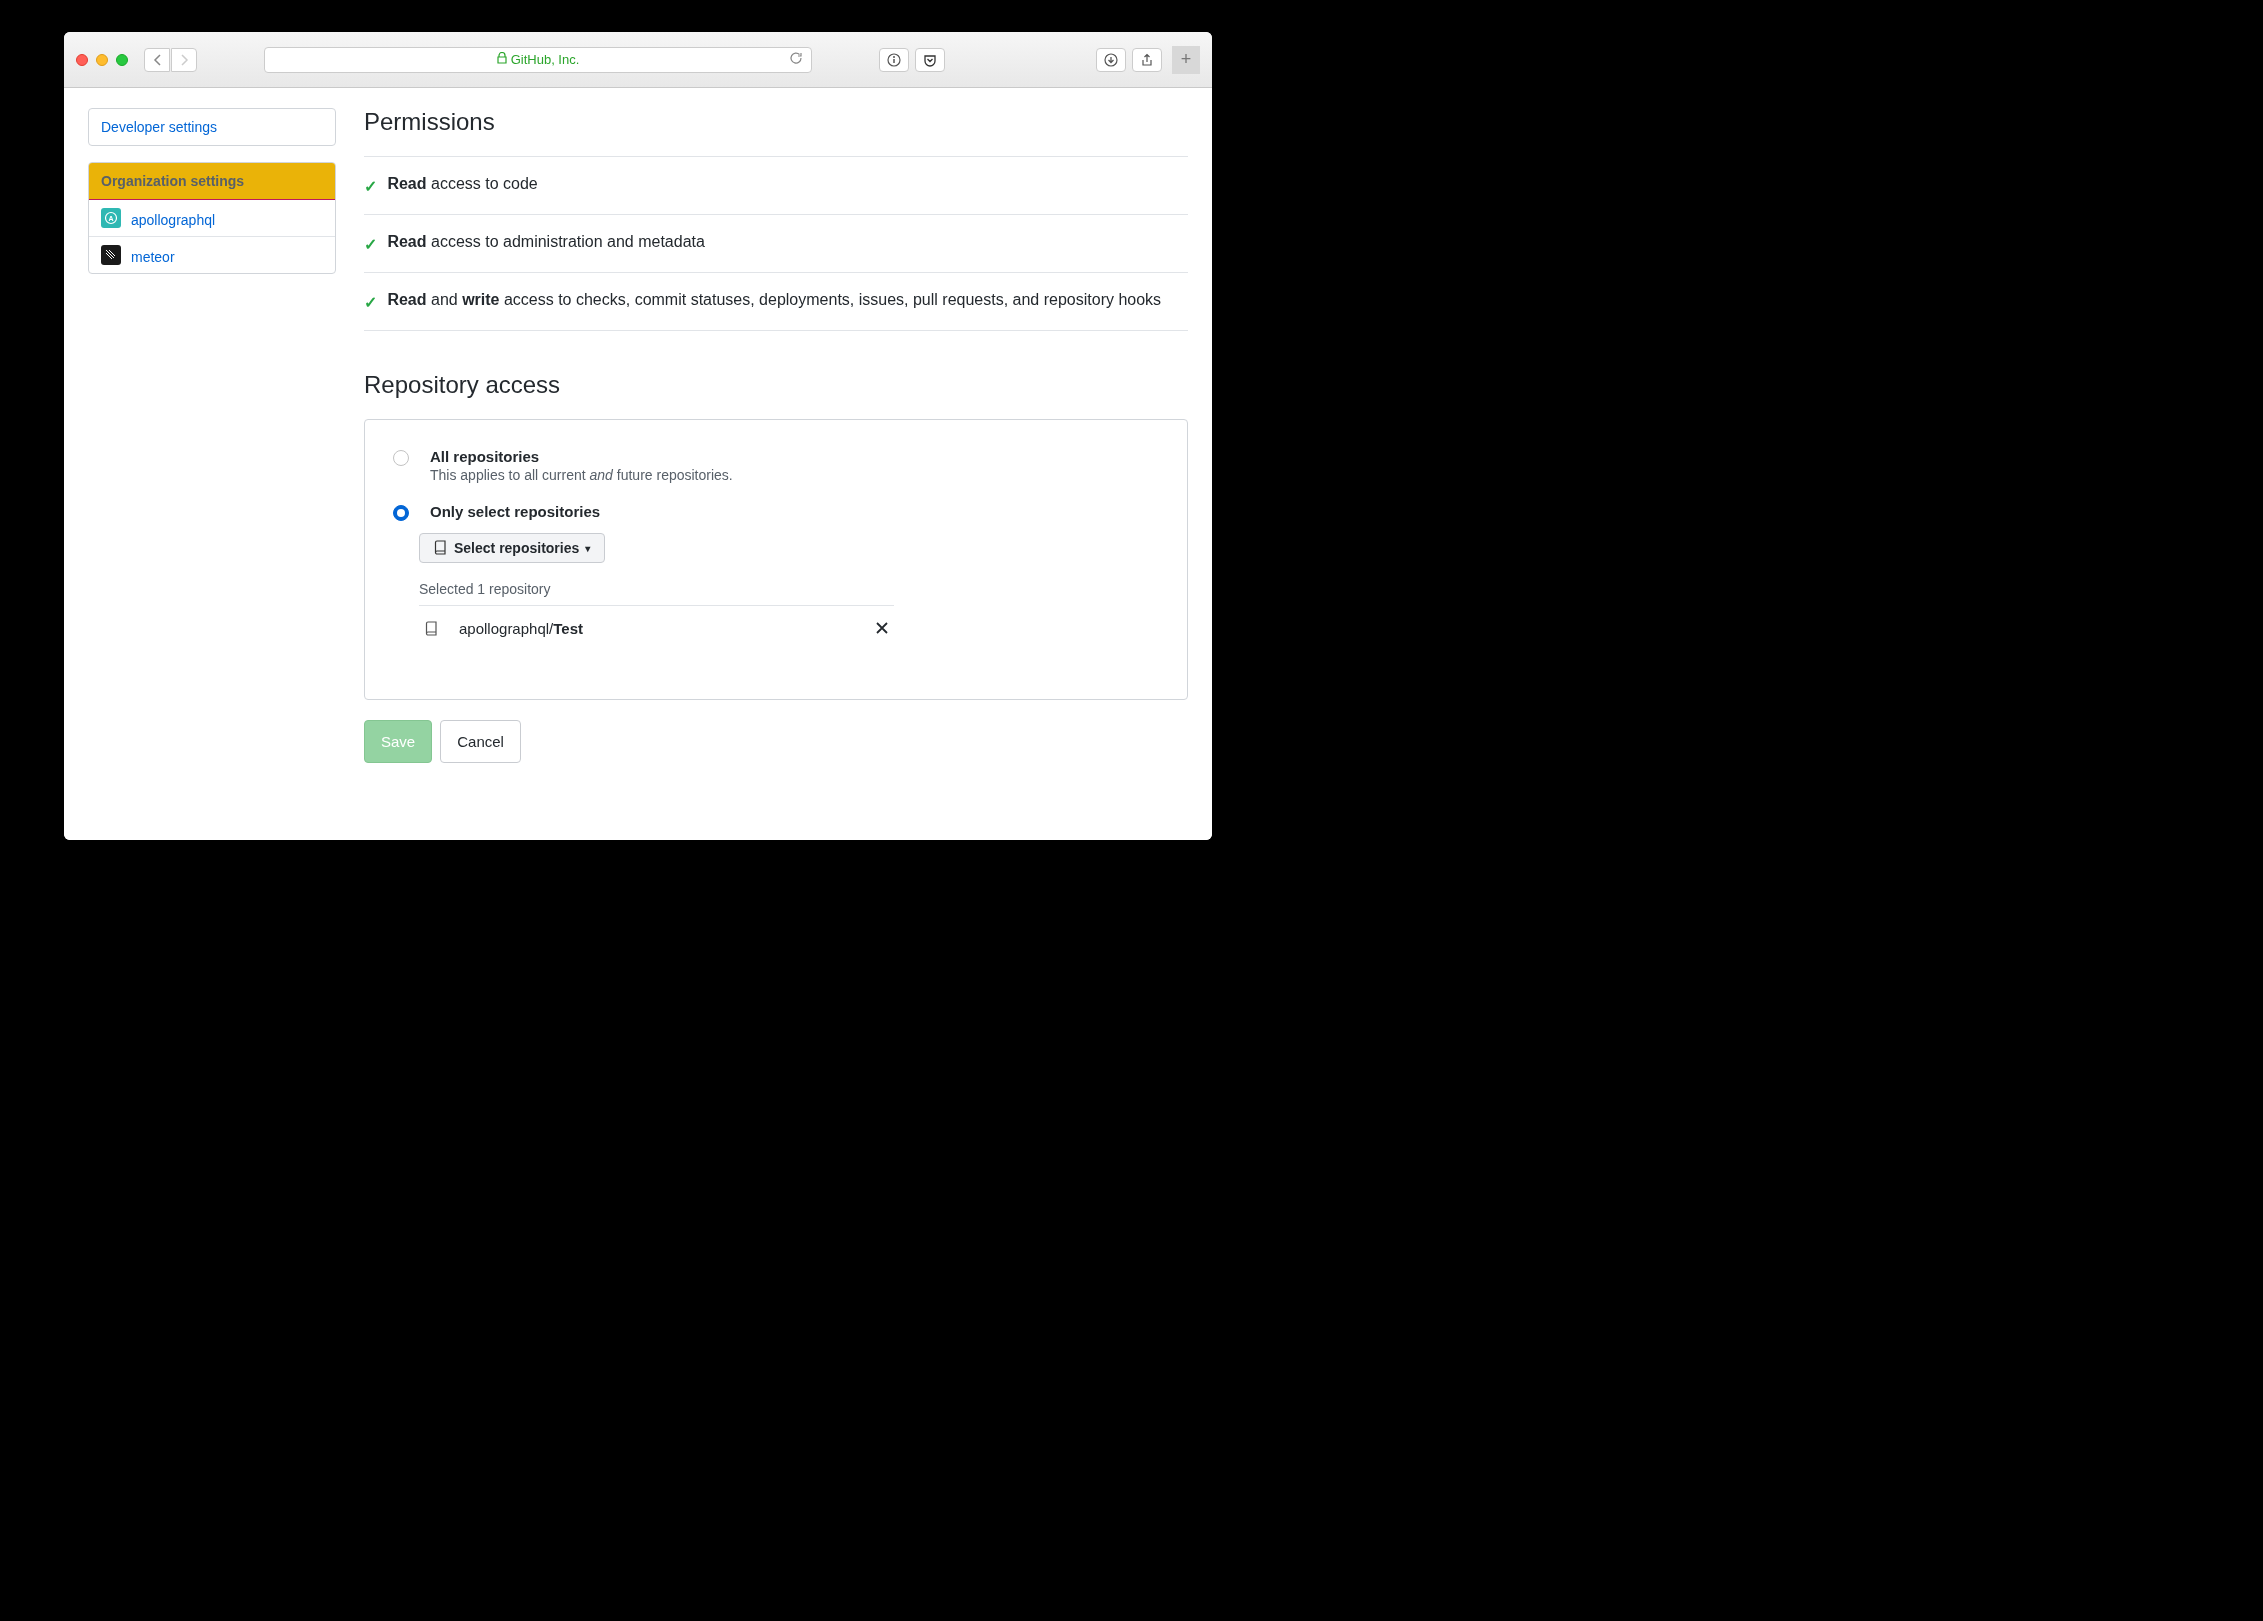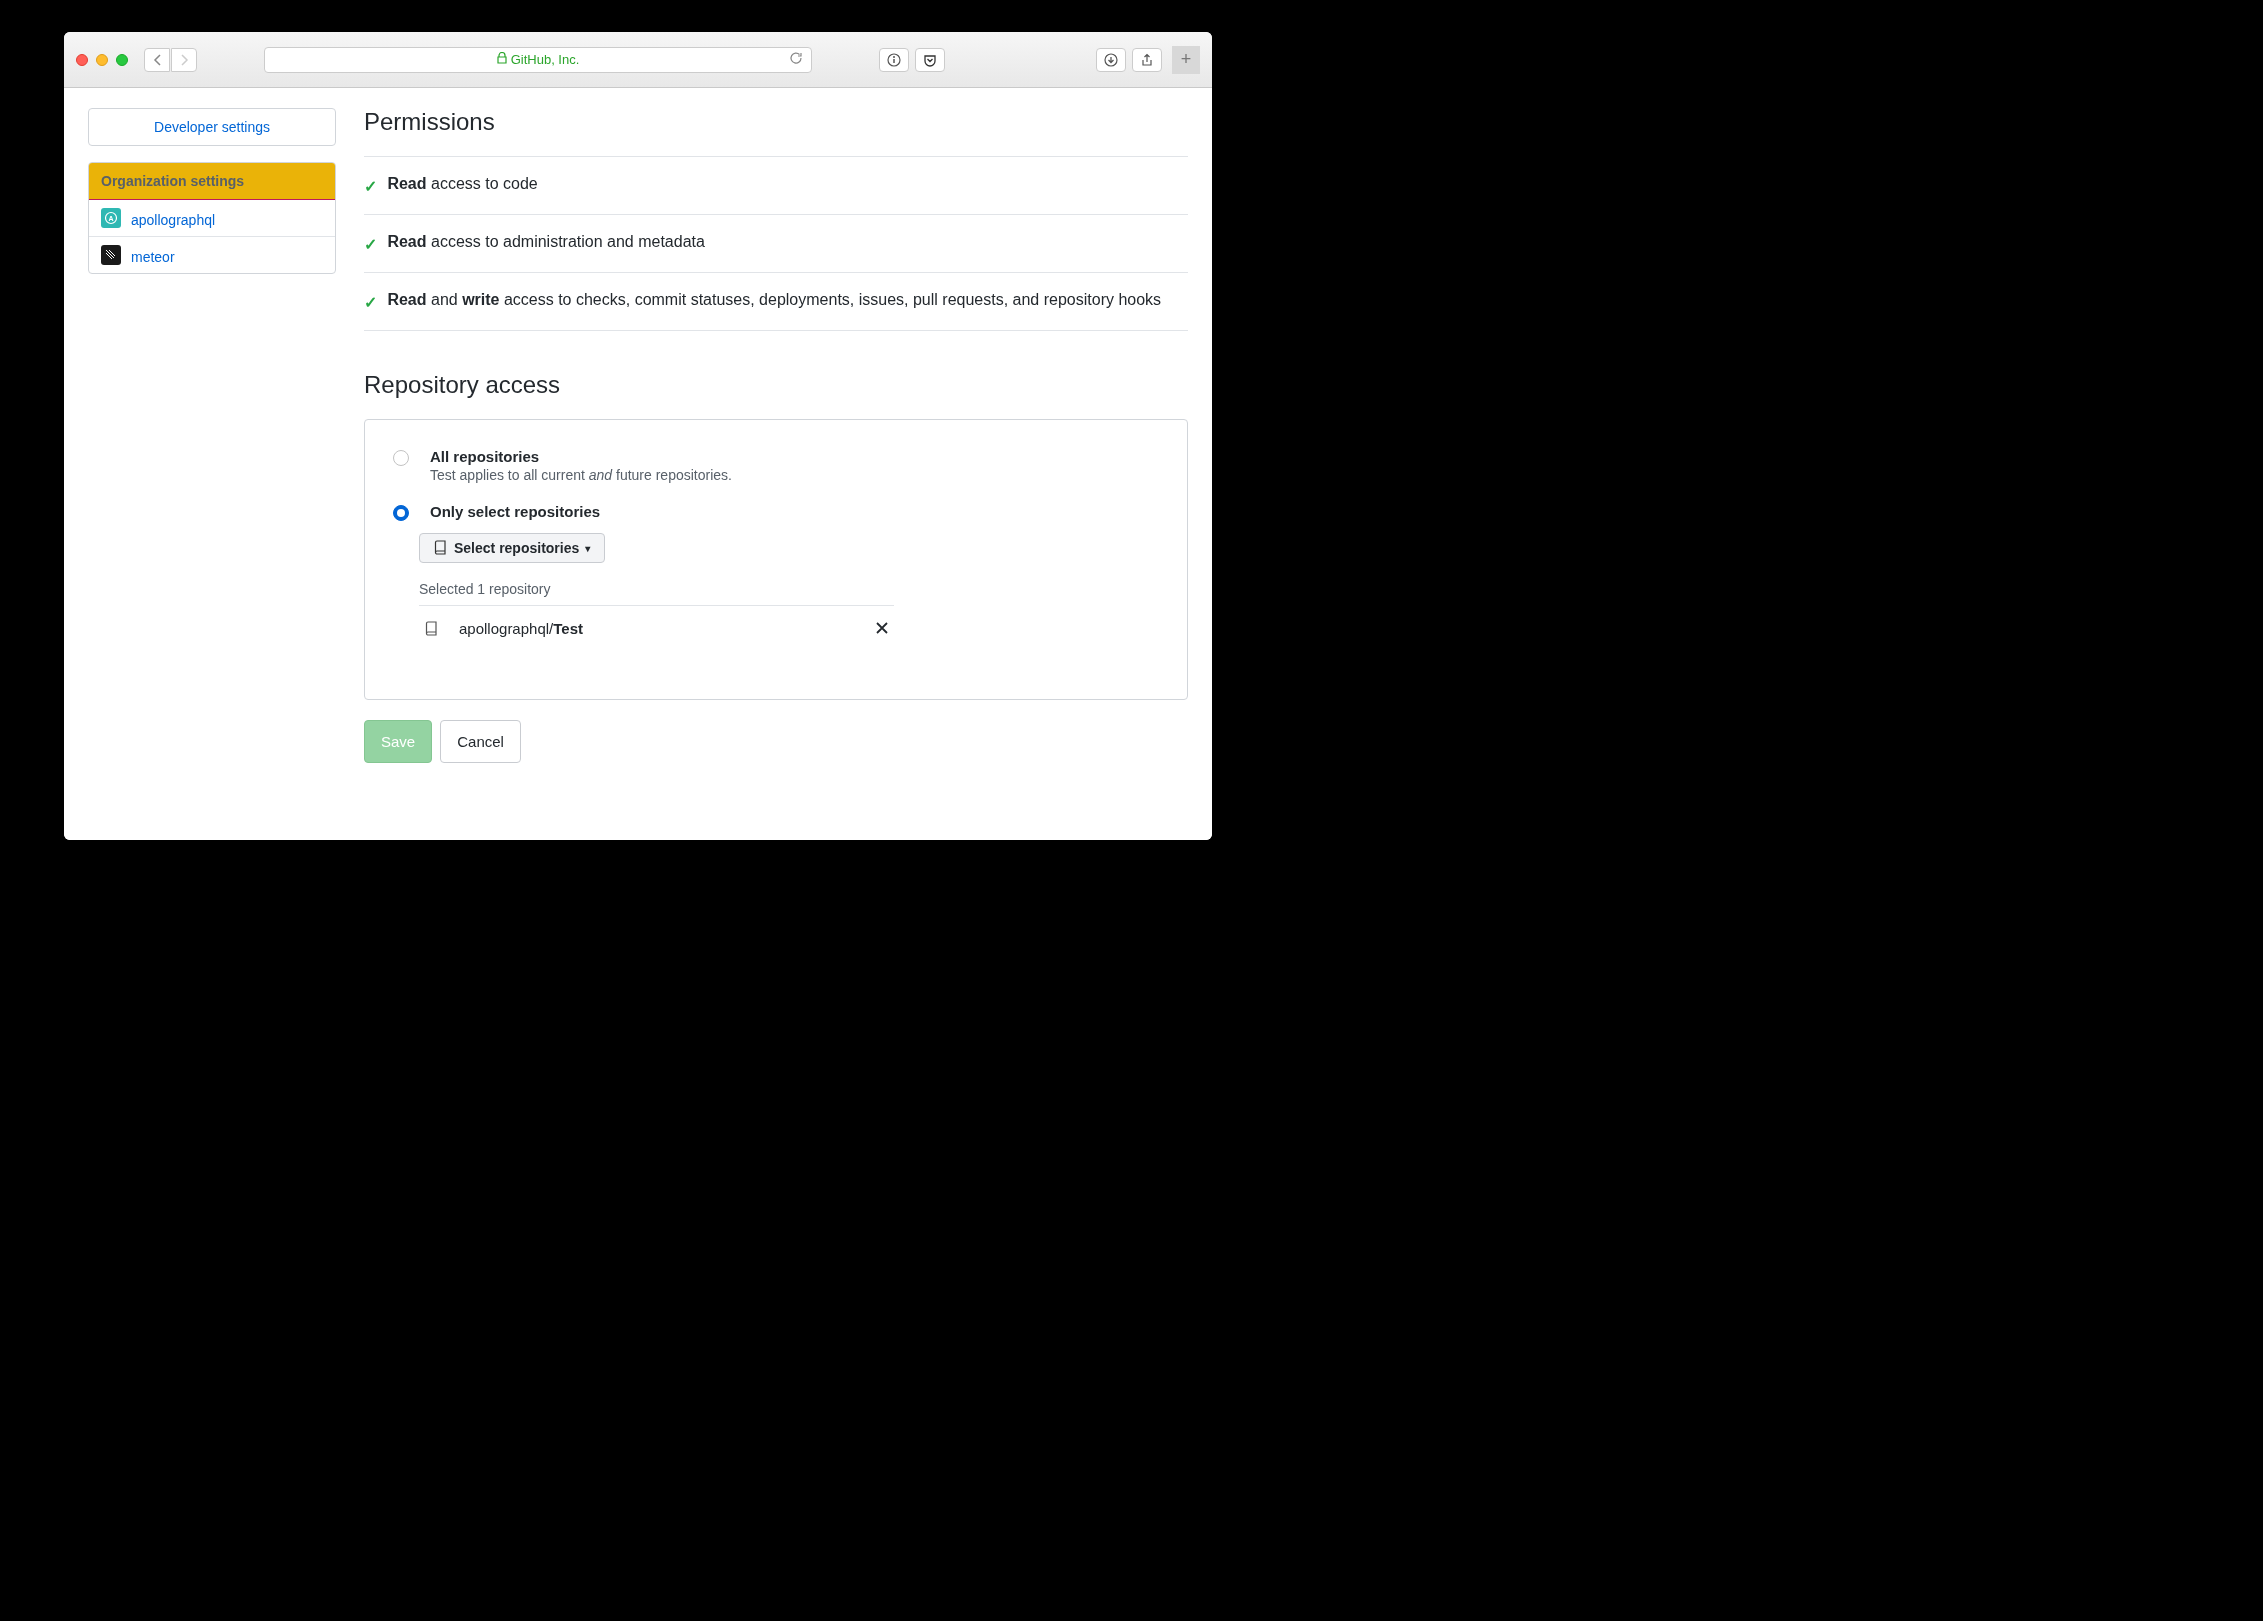--- a/index.html
+++ b/index.html
@@ -97,21 +97,20 @@
       border-radius: 4px;
       margin-bottom: 16px;
       overflow: hidden;
     }
     .sidebar-link {
       display: block;
       padding: 10px 12px;
       color: #0366d6;
       text-decoration: none;
       font-size: 14px;
-      text-align: center;
     }
     .sidebar-header {
       padding: 10px 12px;
       background: #eab308;
       border-bottom: 1px solid #be185d;
       font-weight: 700;
       color: #586069;
       font-size: 14px;
     }
     .org-item {
@@ -366,21 +365,21 @@
 
       <div class="section-spacer"></div>
 
       <h2>Repository access</h2>
       <div class="repo-access-box">
         <div class="radio-group">
           <div class="radio-option">
             <div class="radio"></div>
             <div>
               <div class="radio-label">All repositories</div>
-              <div class="radio-desc"><span>Test applies to all current </span><em>and</em><span> future repositories.</span></div>
+              <div class="radio-desc"><span>This applies to all current </span><em>and</em><span> future repositories.</span></div>
             </div>
           </div>
         </div>
         <div class="radio-group">
           <div class="radio-option">
             <div class="radio checked"></div>
             <div>
               <div class="radio-label">Only select repositories</div>
             </div>
           </div>

